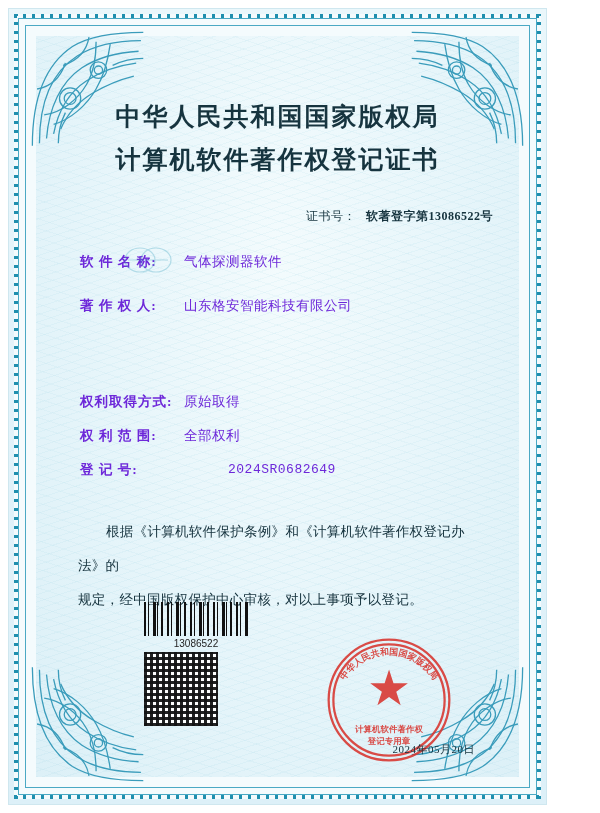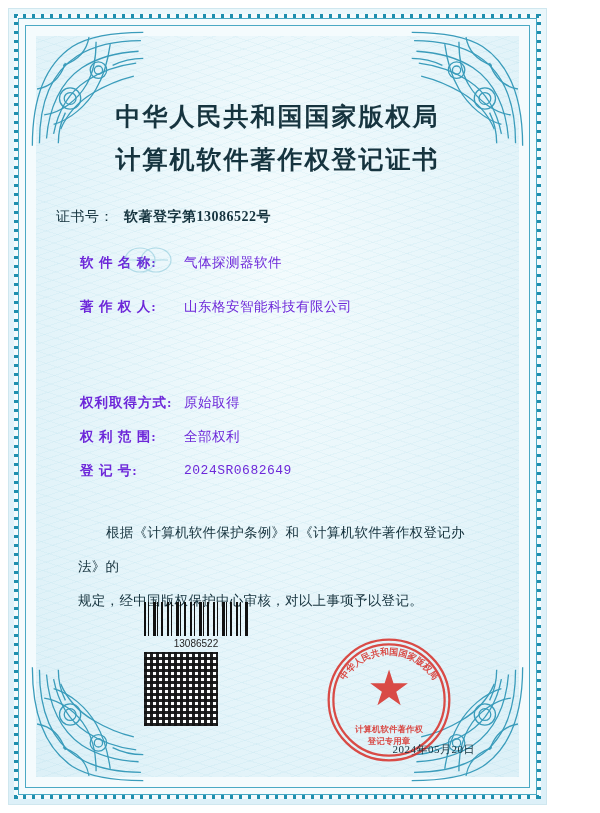--- a/index.html
+++ b/index.html
@@ -125,22 +125,22 @@
     font-family: "DejaVu Serif", "Liberation Serif", serif;
     font-weight: bold;
     color: #16343f;
     letter-spacing: 2px;
   }
   .title-line1 { font-size: 25px; line-height: 38px; }
   .title-line2 { font-size: 25px; line-height: 40px; margin-top: 4px; }
 
   .cert-no {
     margin-top: 28px;
-    text-align: left;
-    font-size: 14px;
+    text-align: right;
+    font-size: 12px;
     color: #15333e;
     padding-right: 6px;
     letter-spacing: .5px;
   }
   .cert-no .label { margin-right: 10px; }
   .cert-no .value { font-weight: bold; }
 
   .fields {
     margin-top: 22px;
     padding-left: 24px;
@@ -171,20 +171,21 @@
     font-size: 12.5px;
     line-height: 20px;
   }
 
   .gap-lg { height: 62px; }
   .gap-md { height: 10px; }
 
   .field-row.mono .field-value {
     font-family: "Liberation Mono", monospace;
     font-size: 13px;
+    margin-left: 44px;
   }
 
   .statement {
     margin-top: 30px;
     padding: 0 8px 0 22px;
     font-size: 13.5px;
     color: #13303b;
     line-height: 34px;
     letter-spacing: .3px;
   }

